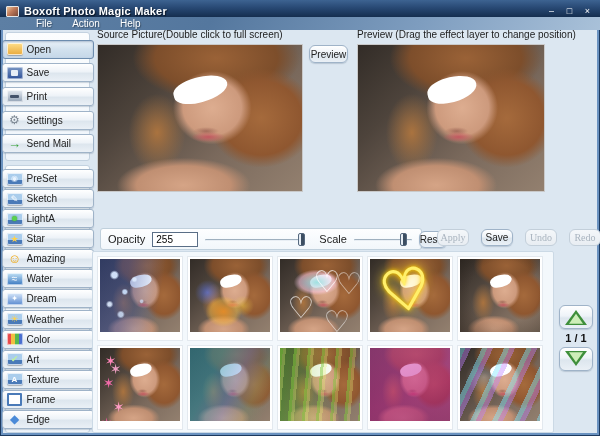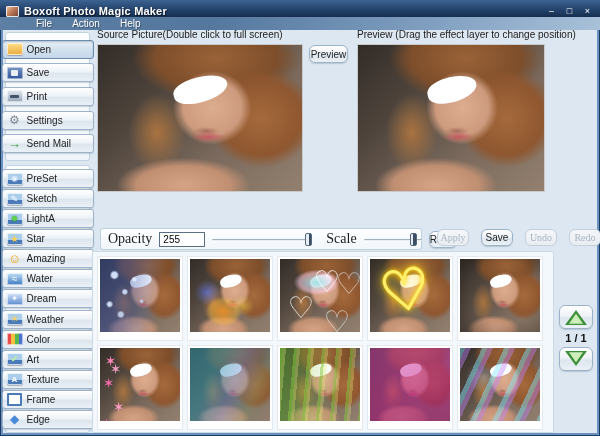--- a/index.html
+++ b/index.html
@@ -110,21 +110,21 @@
   .btn.disabled{ color:#a9b4bf; border-color:#c3cfda;
     background:linear-gradient(180deg,#f4f7fa,#e8edf2); box-shadow:none;font-family:Liberation Serif, serif; }
   .preview-btn{ position:absolute; left:309px; top:45px; width:39px; height:18px; }
   
   .ctrl-panel{
     position:absolute; left:100px; top:228px; width:322px; height:22px;
     background:linear-gradient(180deg,#fdfeff,#f2f7fb);
     border:1px solid #c0d0dc; border-radius:3px;
     display:flex; align-items:center; padding:0 7px; gap:7px;
   }
-  .ctrl-label{ font-size:14px; color:#1c1c1c; white-space:nowrap;font-family:Liberation Serif, serif; }
+  .ctrl-label{ font-size:11px; color:#1c1c1c; white-space:nowrap; }
   .opacity-input{ width:46px; height:15px; font-size:10px; padding:1px 3px;
     border:1px solid #5a6e86; background:#fff; font-family:"Liberation Sans",sans-serif;}
   .slider{ position:relative; height:13px; flex:0 0 auto; }
   .slider.s-opacity{ width:100px; }
   .slider.s-scale{ width:58px; }
   .slider .track{ position:absolute; left:0; right:0; top:6px; height:2px;
     background:#9fb0bf; border-bottom:1px solid #e8eef4; border-radius:1px; }
   .slider .handle{ position:absolute; top:0; width:7px; height:13px; border-radius:2px;
     border:1px solid #55687e;
     background:linear-gradient(90deg,#e7eef5 0 50%,#3c4e62 50% 100%); }

